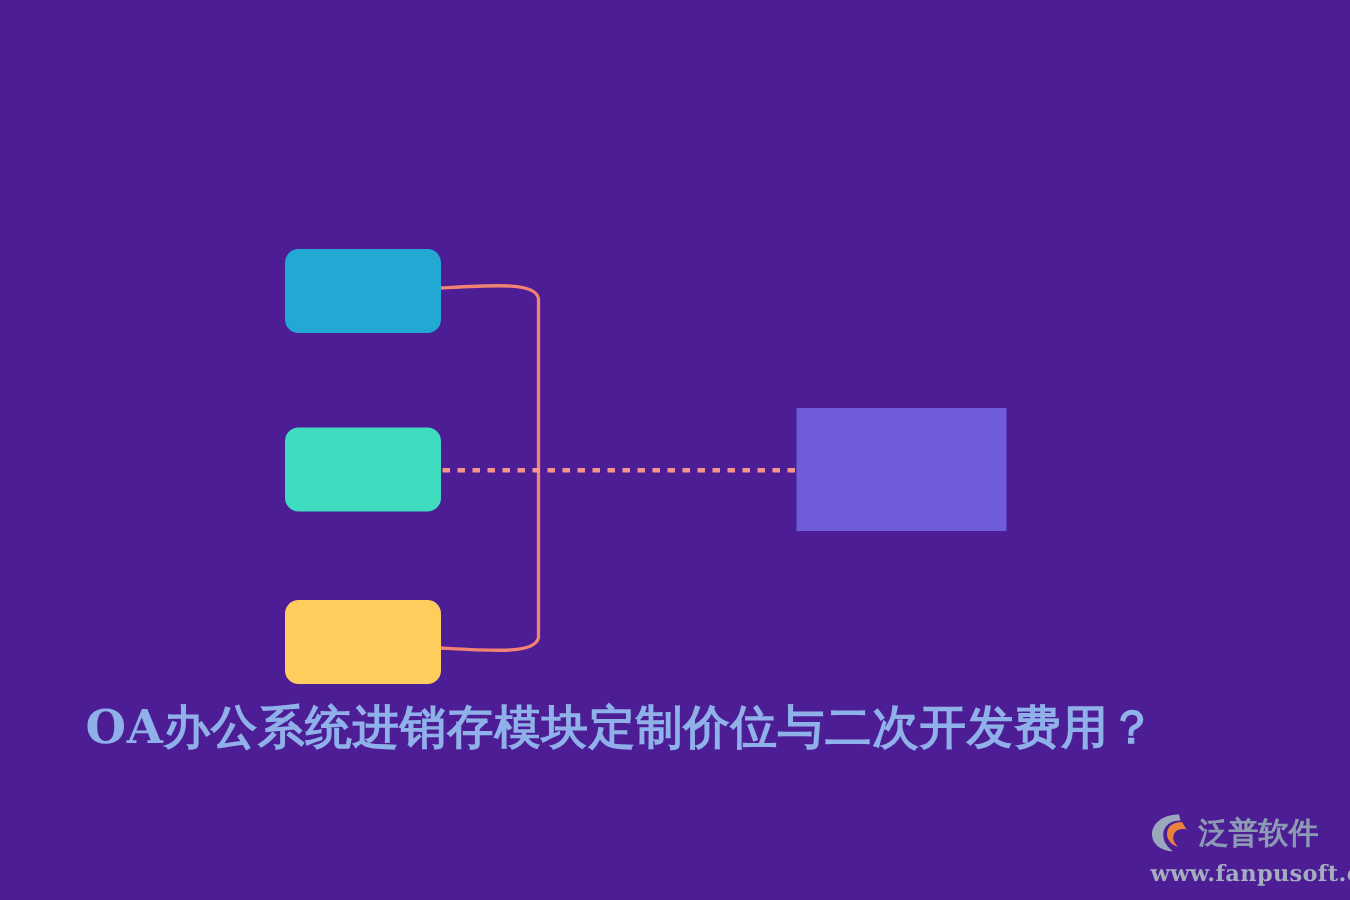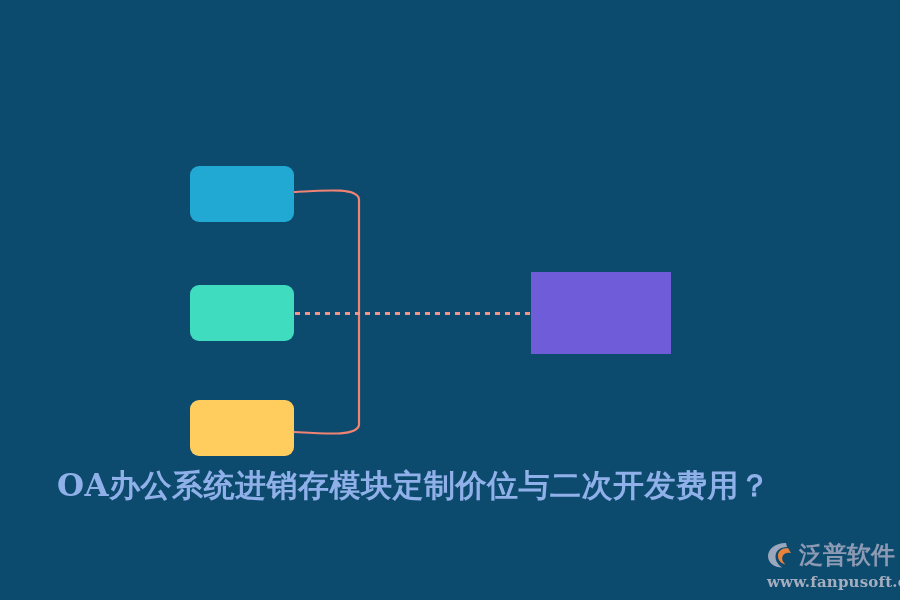--- a/index.html
+++ b/index.html
@@ -96,40 +96,40 @@
     height: 30px;
   }
   #logo-mark {
     width: 30px;
     height: 28px;
     flex: 0 0 30px;
     margin-right: 3px;
   }
   #logo-name {
     font-family: "DejaVu Sans", "Liberation Sans", sans-serif;
-    font-size: 24px;
+    font-size: 20px;
     font-weight: 700;
     line-height: 1;
     letter-spacing: 0px;
     white-space: nowrap;
   }
   #logo-url {
     font-family: "DejaVu Serif", "Liberation Serif", serif;
     font-size: 15px;
     font-weight: 700;
     letter-spacing: 0.2px;
     margin-top: 3px;
     margin-left: 1px;
     white-space: nowrap;
   }
 </style>
 </head>
 <body style="background: rgb(255, 255, 255);">
 
-<div id="canvas" style="background: #0c4a6e;">
+<div id="canvas" style="background: #4c1d95;">
 
   <svg id="connectors" viewBox="0 0 900 600" xmlns="http://www.w3.org/2000/svg">
 
     <path d="M 294 192 C 330 190 357 188 359 199 L 359 425 C 357 436 330 434 294 432" fill="none" stroke="#F08373" stroke-width="2.2" stroke-linecap="round"></path>
 
     <line x1="295" y1="313.5" x2="531" y2="313.5" stroke="#F5958A" stroke-width="3" stroke-linecap="butt" stroke-dasharray="5 5"></line>
   </svg>
 
   <div id="node-blue" class="node node-rounded" style="background: rgb(33, 168, 211); left: 190px; top: 166px; width: 104px; height: 56px;"></div>
   <div id="node-green" class="node node-rounded" style="background: rgb(63, 220, 192); left: 190px; top: 285px; width: 104px; height: 56px;"></div>

